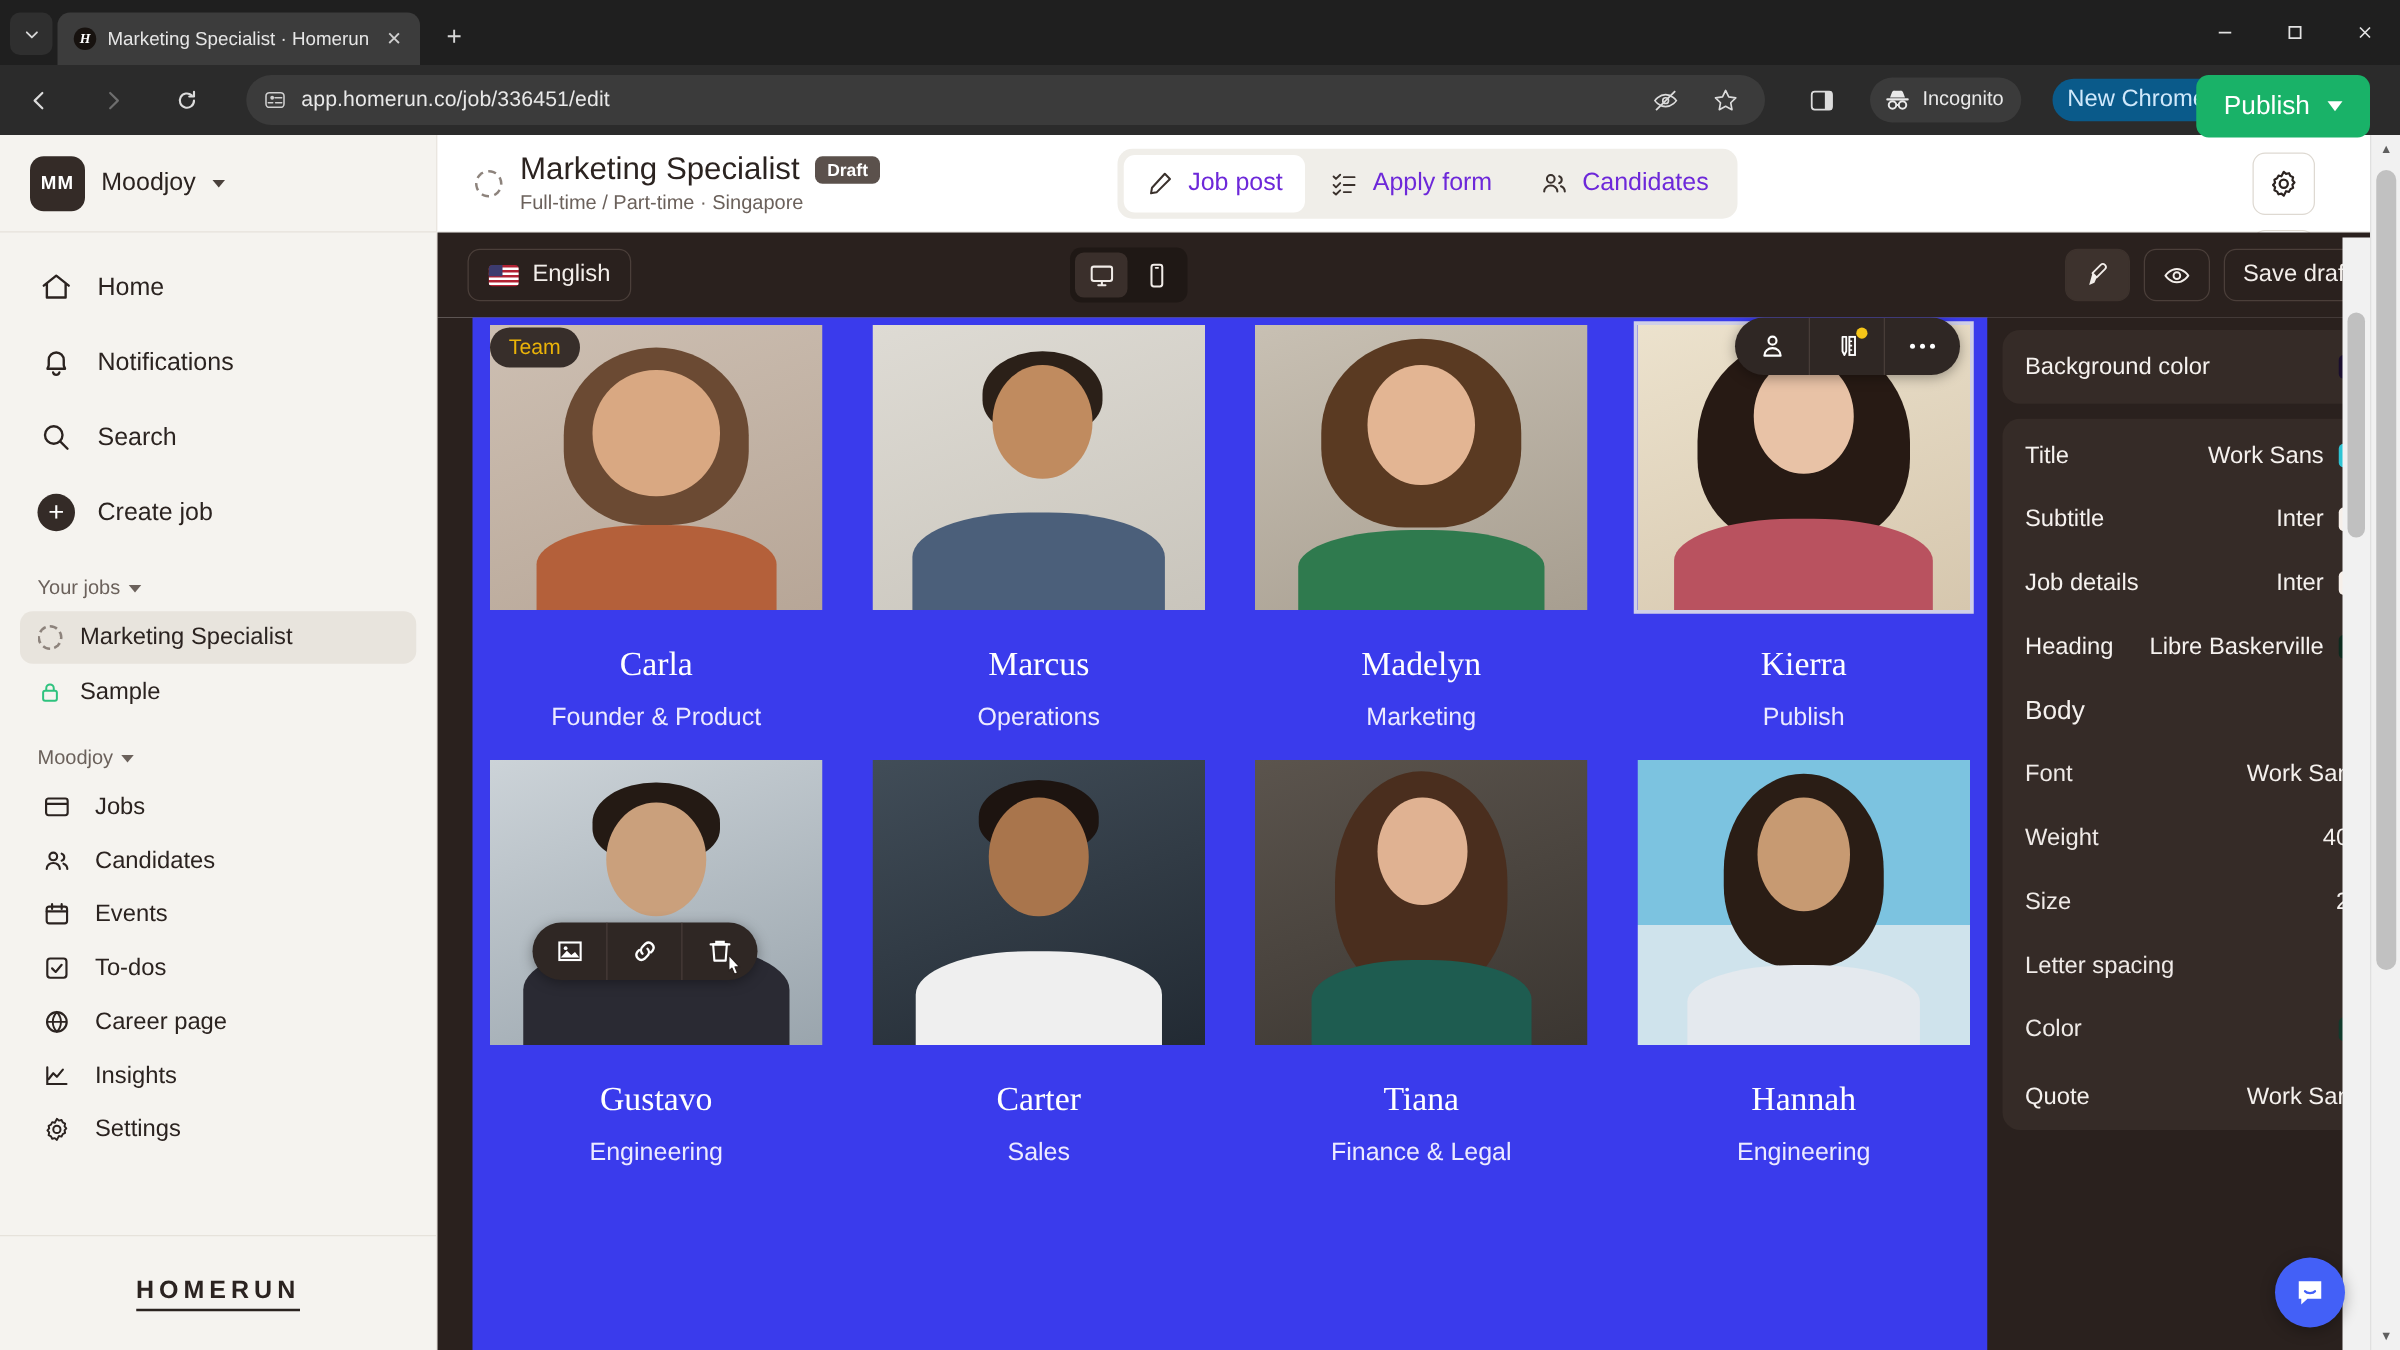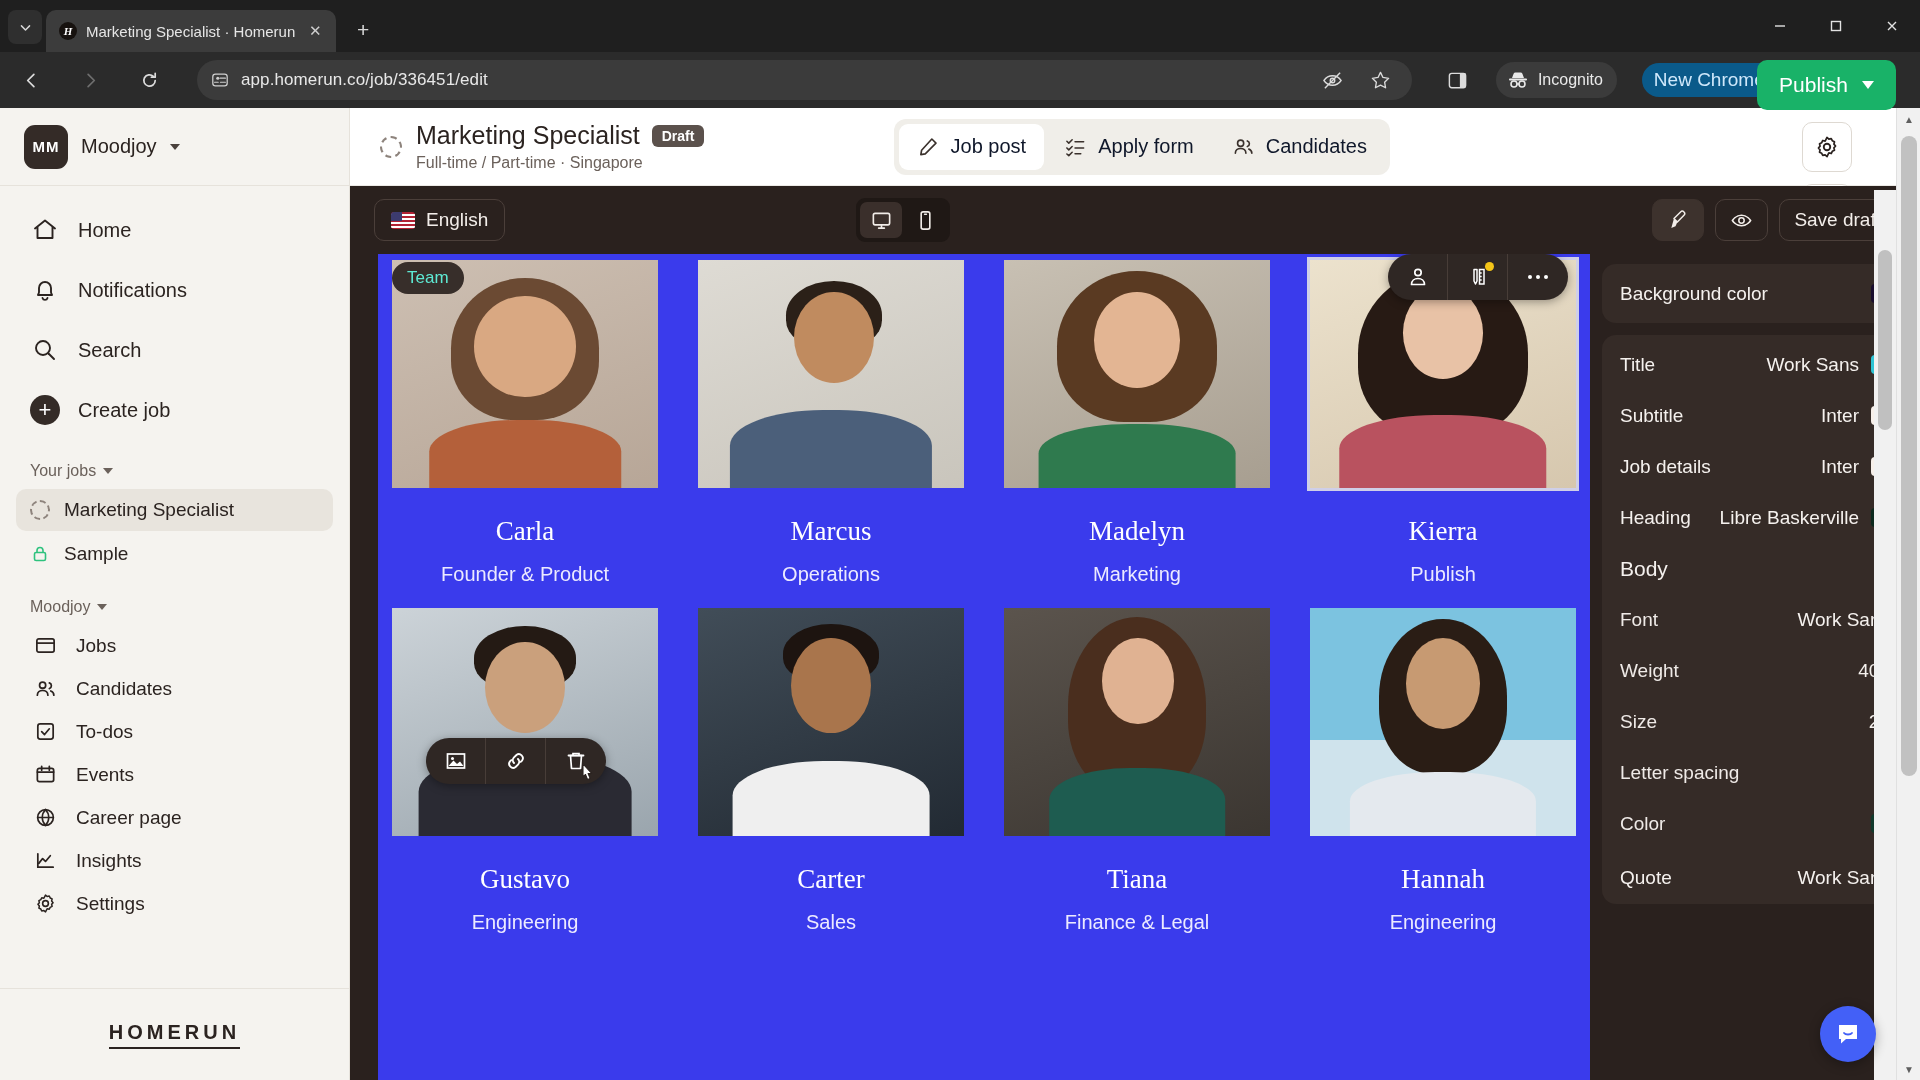--- a/index.html
+++ b/index.html
@@ -113,21 +113,21 @@
   .jh-left { display: flex; align-items: center; gap: 14px; min-width: 330px; }
   .jh-titles { display: flex; flex-direction: column; gap: 4px; }
   .jh-title-row { display: flex; align-items: center; gap: 12px; }
   .jh-title { font-size: 25px; color: #2b2320; font-weight: 500; }
   .draft-badge { background: #5b514c; color: #fff; font-size: 14px; font-weight: bold;
     padding: 3px 10px; border-radius: 6px; }
   .jh-sub { font-size: 16px; color: #6b615b; }
   .tabs-wrap { margin: 0 auto; display: flex; background: #f0eee9; border-radius: 12px;
     padding: 5px; gap: 2px; }
   .tab-pill { display: flex; align-items: center; gap: 11px; height: 46px; padding: 0 18px;
-    border-radius: 9px; font-size: 20px; color: #0f172a; }
+    border-radius: 9px; font-size: 20px; color: #6d28d9; }
   .tab-pill.active { background: #ffffff; }
   .jh-right { display: flex; align-items: center; gap: 12px; margin-left: auto; flex-direction: column; }
   .publish-btn { height: 50px; background: #19b268; color: #fff; border-radius: 10px;
     display: flex; align-items: center; gap: 14px; padding: 0 22px; font-size: 21px; }
   .publish-caret { width: 0; height: 0; border-left: 6px solid transparent;
     border-right: 6px solid transparent; border-top: 8px solid #fff; }
   .sq-btn { width: 50px; height: 50px; border: 1px solid #ded9d2; border-radius: 10px;
     background: #fff; display: flex; align-items: center; justify-content: center; color: #2b2320; }
   .dots-h { display: flex; gap: 4px; }
   .dots-h i { width: 4px; height: 4px; border-radius: 50%; background: #2b2320; }
@@ -149,21 +149,21 @@
   .tb-right { display: flex; align-items: center; gap: 11px; margin-left: auto; }
   .tb-btn { height: 42px; min-width: 46px; border: 1px solid #4b3f3a; border-radius: 10px;
     display: flex; align-items: center; justify-content: center; color: #f3eeea; padding: 0 14px;
     font-size: 19px; }
   .tb-btn.filled { background: #3d322d; border-color: #3d322d; }
 
   
   .editor-body { flex: 1; display: flex; min-height: 0; background: #2a211e; position: relative; }
   .canvas { flex: 1; background: #3a3bec; position: relative; overflow: hidden;
     margin-left: 28px; }
-  .team-badge { position: absolute; top: 8px; left: 14px; background: #372e2a; color: #5eead4;
+  .team-badge { position: absolute; top: 8px; left: 14px; background: #372e2a; color: #eab308;
     font-size: 17px; padding: 6px 15px; border-radius: 18px; z-index: 6; }
   .team-grid { position: absolute; top: 0; left: 0; right: 0; padding: 6px 14px 0 14px;
     display: grid; grid-template-columns: repeat(4, 1fr); column-gap: 40px; row-gap: 0px; }
   .member { display: flex; flex-direction: column; align-items: center; position: relative; }
   .photo { width: 100%; height: 228px; position: relative; overflow: hidden; }
   .photo.selected { outline: 3px solid #cfcfe8; outline-offset: 0; }
   .member-name { font-family: "Liberation Serif", serif; color: #ffffff;
     font-size: 27px; margin-top: 28px; }
   .member-role { color: #eceaff; font-size: 20px; margin-top: 16px; }
   .row2 { margin-top: 22px; }
@@ -404,34 +404,34 @@
                 <circle cx="9" cy="8.5" r="3.2" stroke="#2b2320" stroke-width="1.8" fill="none"></circle>
                 <path d="M3.5 19c0-3 2.5-5 5.5-5s5.5 2 5.5 5" stroke="#2b2320" stroke-width="1.8" fill="none" stroke-linecap="round"></path>
                 <path d="M16 6.2a3.1 3.1 0 0 1 0 5.9M17.5 14.6c2 .8 3.2 2.5 3.2 4.4" stroke="#2b2320" stroke-width="1.8" fill="none" stroke-linecap="round"></path>
               </svg>
             </span>
           <span>Candidates</span>
         </div>
         <div class="nav-item" style="height:43px;font-size:19px;gap:16px">
           <span class="ic">
               <svg width="23" height="23" viewBox="0 0 24 24">
+                <rect x="3.5" y="5.5" width="17" height="14" rx="2" stroke="#2b2320" stroke-width="1.8" fill="none"></rect>
+                <path d="M3.5 9.5h17M8 3.5v4M16 3.5v4" stroke="#2b2320" stroke-width="1.8" stroke-linecap="round"></path>
+              </svg>
+            </span>
+          <span>Events</span>
+        </div>
+        <div class="nav-item" style="height:43px;font-size:19px;gap:16px">
+          <span class="ic">
+              <svg width="23" height="23" viewBox="0 0 24 24">
                 <rect x="4" y="4" width="16" height="16" rx="2.4" stroke="#2b2320" stroke-width="1.8" fill="none"></rect>
                 <path d="M8 12.2l3 3 5-6" stroke="#2b2320" stroke-width="1.8" fill="none" stroke-linecap="round" stroke-linejoin="round"></path>
               </svg>
             </span>
           <span>To-dos</span>
-        </div>
-        <div class="nav-item" style="height:43px;font-size:19px;gap:16px">
-          <span class="ic">
-              <svg width="23" height="23" viewBox="0 0 24 24">
-                <rect x="3.5" y="5.5" width="17" height="14" rx="2" stroke="#2b2320" stroke-width="1.8" fill="none"></rect>
-                <path d="M3.5 9.5h17M8 3.5v4M16 3.5v4" stroke="#2b2320" stroke-width="1.8" stroke-linecap="round"></path>
-              </svg>
-            </span>
-          <span>Events</span>
         </div>
         <div class="nav-item" style="height:43px;font-size:19px;gap:16px">
           <span class="ic">
               <svg width="23" height="23" viewBox="0 0 24 24">
                 <circle cx="12" cy="12" r="8.2" stroke="#2b2320" stroke-width="1.8" fill="none"></circle>
                 <path d="M3.8 12h16.4M12 3.8c2.3 2.4 3.4 5.2 3.4 8.2s-1.1 5.8-3.4 8.2c-2.3-2.4-3.4-5.2-3.4-8.2S9.7 6.2 12 3.8z" stroke="#2b2320" stroke-width="1.6" fill="none"></path>
               </svg>
             </span>
           <span>Career page</span>
         </div>

